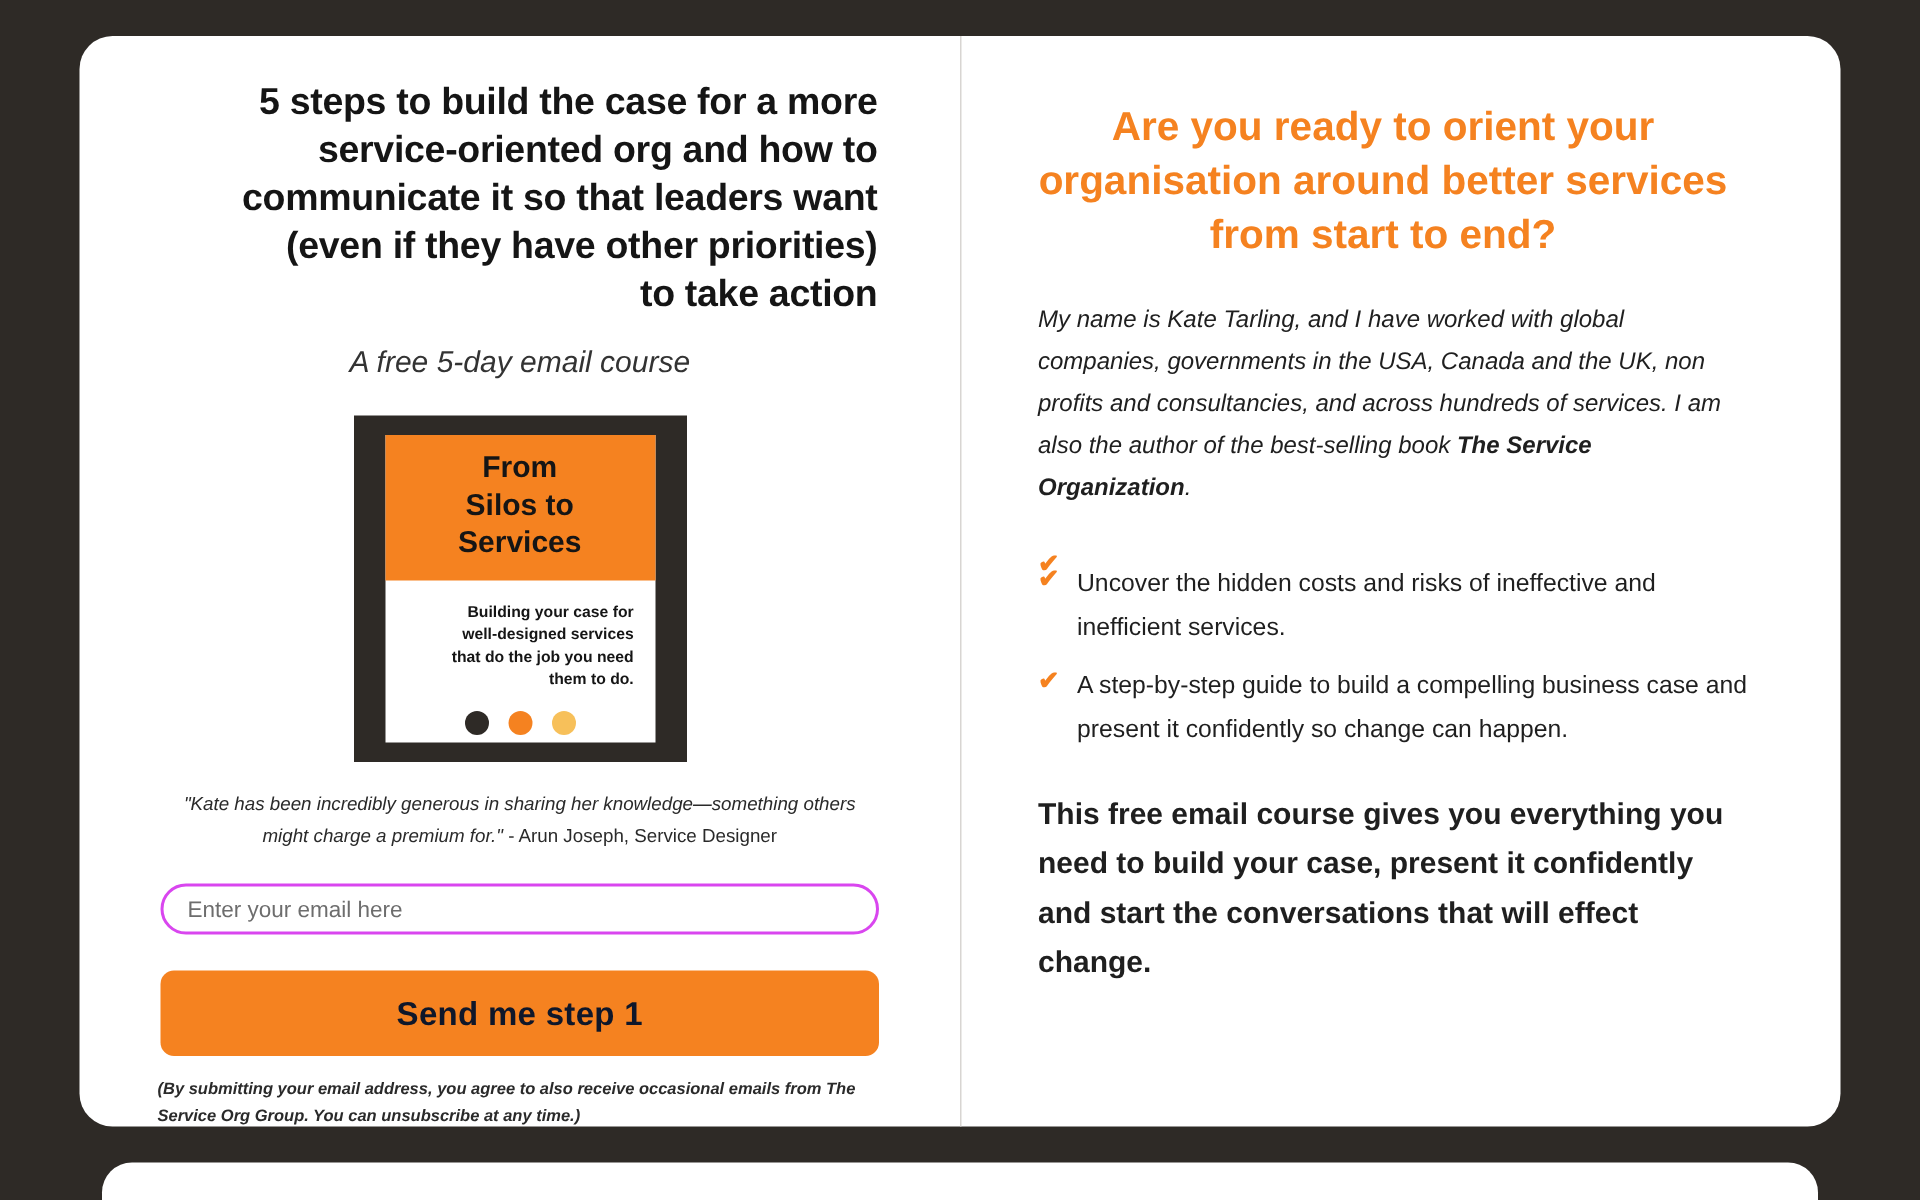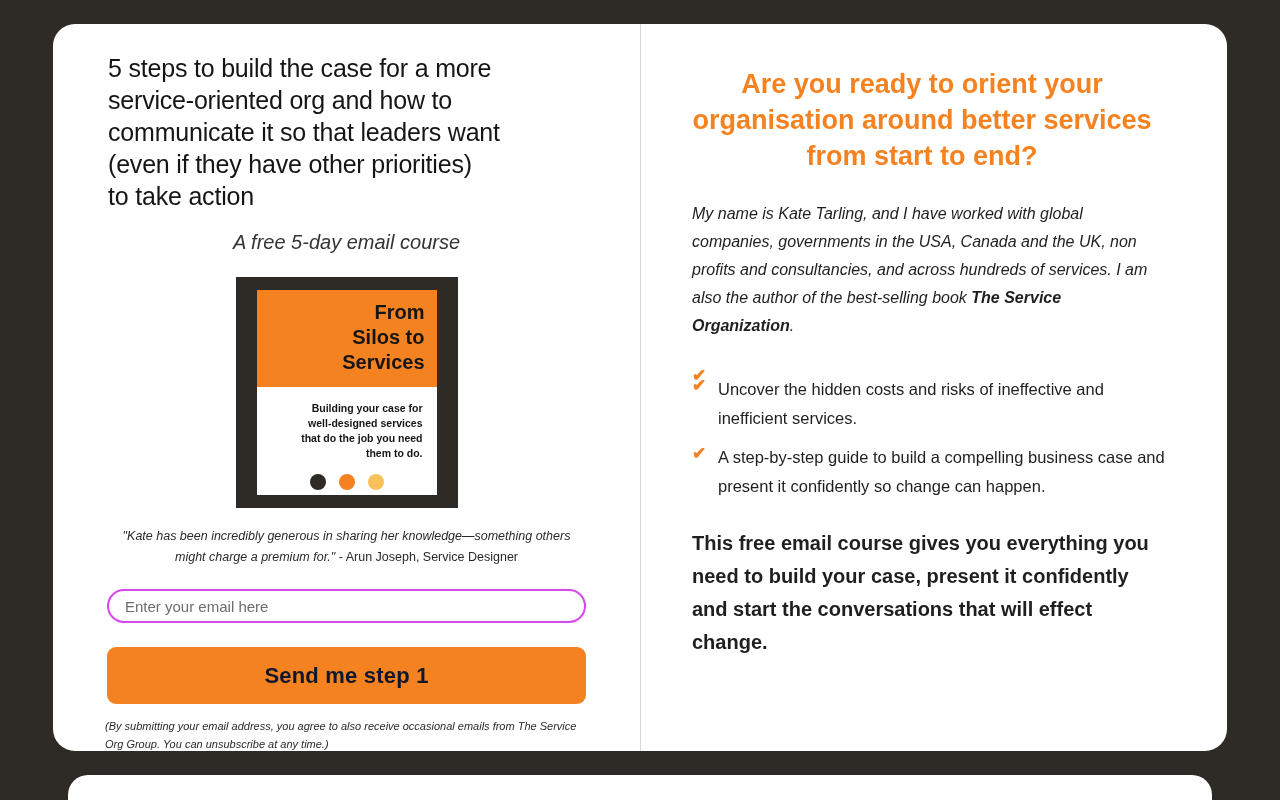--- a/index.html
+++ b/index.html
@@ -49,23 +49,23 @@
     width: 572px;
     position: relative;
   }
 
   
   .headline {
     margin: 0;
     padding: 28px 55px 0 55px;
     font-size: 25px;
     line-height: 32px;
-    font-weight: normal;
+    font-weight: bold;
     color: #151515;
-    text-align: left;
+    text-align: right;
     letter-spacing: -0.2px;
   }
   .headline .line-break { display: block; }
 
   .subhead {
     margin: 0;
     padding: 17px 40px 0 40px;
     font-size: 20px;
     line-height: 26px;
     font-style: italic;
@@ -95,21 +95,21 @@
   .cover-top {
     background: #f58220;
     height: 97px;
     padding: 10px 12px 0 12px;
   }
   .cover-top-text {
     font-size: 20px;
     line-height: 25px;
     font-weight: bold;
     color: #151515;
-    text-align: right;
+    text-align: center;
   }
   .cover-bottom {
     flex: 1;
     padding: 14px 14px 0 14px;
     text-align: right;
   }
   .cover-bottom-text {
     font-size: 10.5px;
     line-height: 15px;
     font-weight: bold;
@@ -167,20 +167,21 @@
   }
 
   .finetext {
     margin: 0;
     padding: 13px 52px 0 52px;
     font-size: 11px;
     line-height: 18px;
     font-style: italic;
     color: #2a2a2a;
     text-align: left;
+    font-weight: bold;
   }
 
   
   .r-title {
     margin: 0;
     padding: 42px 60px 0 52px;
     font-size: 27px;
     line-height: 36px;
     font-weight: bold;
     color: #f58220;

